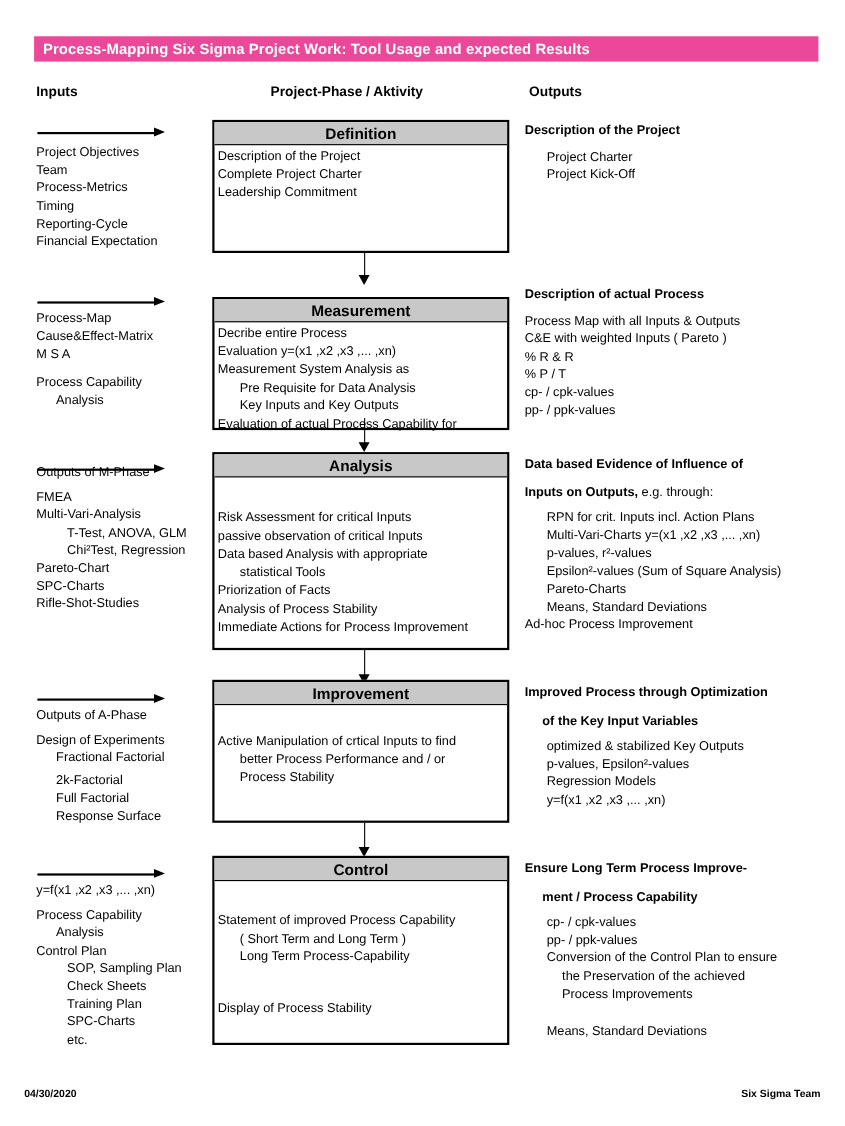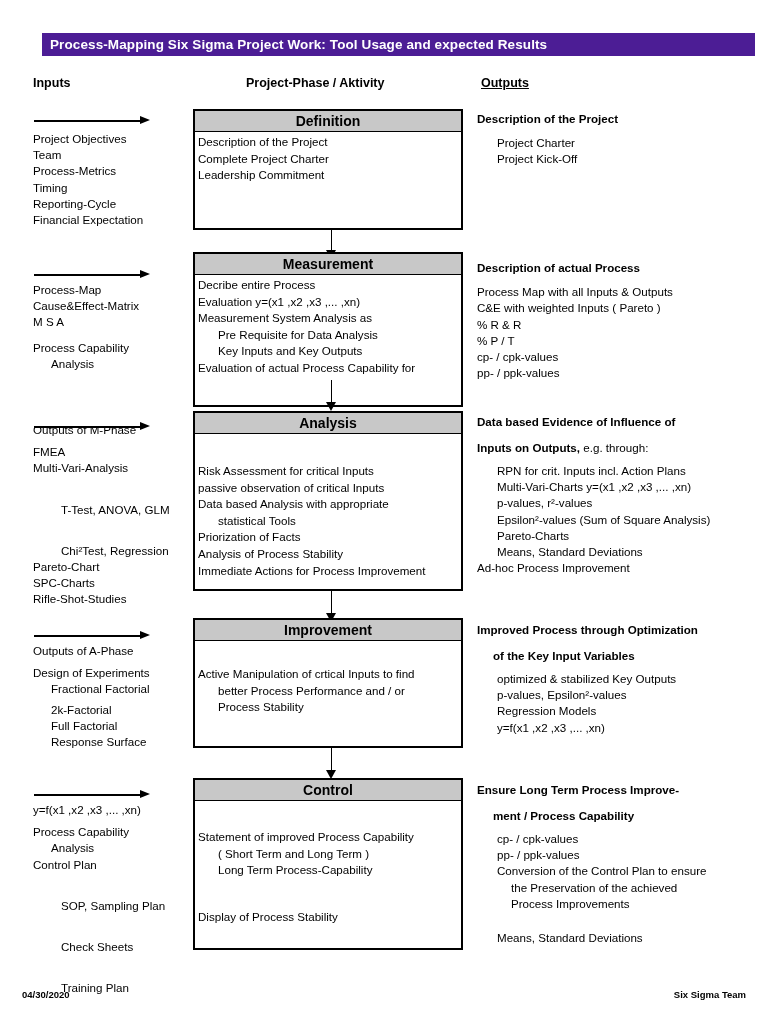--- a/index.html
+++ b/index.html
@@ -16,44 +16,44 @@
     position: relative;
     width: 768px;
     height: 1024px;
     background: #ffffff;
     overflow: hidden;
   }
 
   
   .title-banner {
     position: absolute;
-    left: 42px;
+    left: 31px;
     top: 33px;
     width: 713px;
     height: 23px;
-    background: #4c1d95;
+    background: #ec4899;
     color: #ffffff;
     font-size: 13.5px;
     font-weight: bold;
     line-height: 23px;
     padding-left: 8px;
     letter-spacing: 0.1px;
     white-space: nowrap;
   }
 
   
   .col-head {
     position: absolute;
     font-size: 12.5px;
     font-weight: bold;
     white-space: nowrap;
   }
   .col-head.inputs   { left: 33px;  top: 76px; }
   .col-head.phase    { left: 246px; top: 76px; }
-  .col-head.outputs  { left: 481px; top: 76px; text-decoration: underline; }
+  .col-head.outputs  { left: 481px; top: 76px; }
 
   
   .phase-box {
     position: absolute;
     left: 193px;
     width: 270px;
     border: 2.5px solid #000000;
     background: #ffffff;
   }
   .phase-title {
@@ -77,21 +77,21 @@
   
   .in-col {
     position: absolute;
     left: 33px;
     width: 160px;
     font-size: 11.6px;
     line-height: 16.2px;
   }
   .in-col .ln { white-space: nowrap; }
   .in-col .ind1 { padding-left: 18px; }
-  .in-col .ind2 { padding-left: 28px; margin-top: 25px; }
+  .in-col .ind2 { padding-left: 28px; }
   .in-col .gap { height: 9px; }
 
   
   .out-col {
     position: absolute;
     left: 477px;
     width: 286px;
     font-size: 11.6px;
     line-height: 16.2px;
   }
@@ -215,21 +215,21 @@
   </div>
   <div class="in-col" style="top:282px">
     <div class="ln">Process-Map</div>
     <div class="ln">Cause&amp;Effect-Matrix</div>
     <div class="ln">M S A</div>
     <div class="gap"></div>
     <div class="ln">Process Capability</div>
     <div class="ln ind1">Analysis</div>
   </div>
 
-  <div class="phase-box" style="top:252px;height:155px">
+  <div class="phase-box" style="top:270px;height:121px">
     <div class="phase-title">Measurement</div>
     <div class="phase-body">
       <div class="ln">Decribe entire Process</div>
       <div class="ln">Evaluation y=(x1 ,x2 ,x3 ,... ,xn)</div>
       <div class="ln">Measurement System Analysis as</div>
       <div class="ln ind1">Pre Requisite for Data Analysis</div>
       <div class="ln ind1">Key Inputs and Key Outputs</div>
       <div class="ln">Evaluation of actual Process Capability for</div>
     </div>
   </div>

